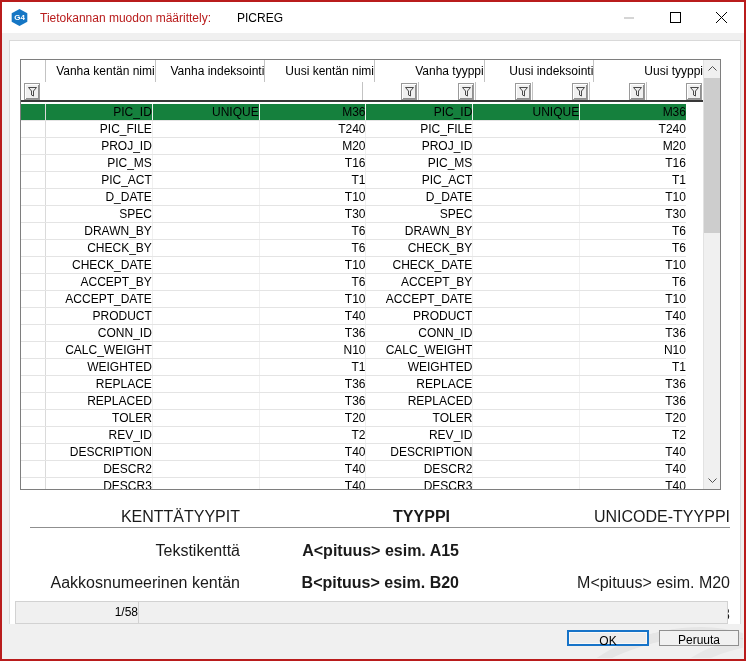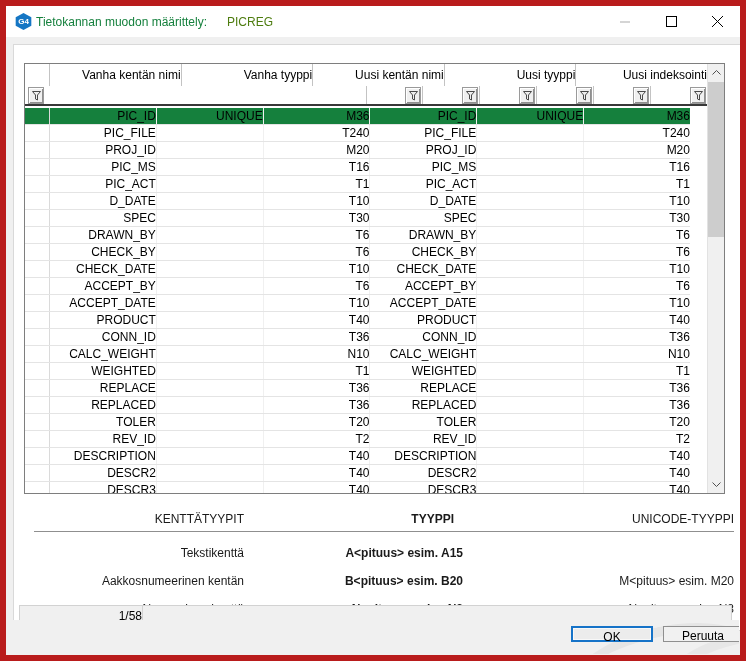--- a/index.html
+++ b/index.html
@@ -1,29 +1,29 @@
 <!DOCTYPE html>
 <html><head>
 <meta charset="utf-8">
 <style>
   * { margin:0; padding:0; box-sizing:border-box; }
   html,body { background:#9a9a9a; font-family:"Liberation Sans","DejaVu Sans",sans-serif; }
   .dialog {
     position:relative; width:746px; height:661px; background:#f0f0f0;
-    border:6px solid #b91c1c; overflow:hidden;
+    border:2px solid #b91c1c; overflow:hidden;
   }
   
   .titlebar { position:absolute; left:0; top:0; right:0; height:31px; background:#ffffff; display:flex; align-items:center; }
   .app-icon {
     width:17px; height:17px; margin-left:9px; background:#1576c4; color:#fff;
     font-size:8px; font-weight:bold; display:flex; align-items:center; justify-content:center;
     clip-path:polygon(50% 0%, 96% 25%, 96% 75%, 50% 100%, 4% 75%, 4% 25%);
   }
-  .title-text { margin-left:4px; font-size:12px; color:#15803d; }
-  .title-value { margin-left:20px; font-size:12px; color:#4d7c0f; }
+  .title-text { margin-left:12px; font-size:12px; color:#b91c1c; }
+  .title-value { margin-left:26px; font-size:12px; color:#000000; }
   .win-controls { position:absolute; right:0; top:0; height:31px; display:flex; }
   .win-btn { width:46px; height:31px; display:flex; align-items:center; justify-content:center; }
   
   .panel {
     position:absolute; left:7px; top:38px; width:732px; height:587px;
     background:#ffffff; border:1px solid #d9d9d9;text-align:right;
   }
   
   .grid { position:absolute; left:10px; top:18px; width:701px; height:431px; border:1px solid #7e7e7e; background:#fff; }
   .grid-content { position:absolute; left:0; top:0; right:17px; bottom:0; }
@@ -49,21 +49,21 @@
   .cell { flex:1; font-size:12px; line-height:16px; padding-left:5px; color:#000;
           border-right:1px solid #f0f0f0; white-space:nowrap; overflow:hidden; }
   .cell:last-child { border-right:none; }
   .cell.sel { width:25px; flex:none; border-right:1px solid #dadada; }
   
   .vscroll { position:absolute; top:0; right:0; bottom:0; width:17px; background:#f0f0f0; border-left:1px solid #e2e2e2; }
   .sb-btn { position:absolute; left:0; right:0; height:17px; display:flex; align-items:center; justify-content:center; }
   .sb-btn.up { top:0; } .sb-btn.down { bottom:0; }
   .sb-thumb { position:absolute; left:0; right:0; top:18px; height:155px; background:#cdcdcd; }
   
-  .legend { position:absolute; left:20px; top:467px; width:700px; font-size:12px; color:#1a1a1a; }
+  .legend { position:absolute; left:20px; top:467px; width:700px; font-size:16px; color:#1a1a1a; }
   .legend-head { display:flex; height:19px; }
   .legend-rule { border-top:1px solid #8f8f8f; }
   .legend-row { display:flex; margin-top:14px;gap:9px; }
   .lg-c1 { width:210px; flex:none; } .lg-c2 { width:210px; flex:none;font-weight:bold; } .lg-c3 { flex:1; }
   
   .statusbar { position:absolute; left:5px; right:12px; top:560px; height:23px;
                background:#f0f0f0; border:1px solid #d2d2d2; display:flex; }
   .status-cell-pos { width:123px; flex:none; border-right:1px solid #d2d2d2; font-size:12px; padding:3px 0 0 6px; color:#000; }
   .status-cell-rest { flex:1; }
   
@@ -112,28 +112,29 @@
     <div class="grid">
       <div class="grid-content">
 
         <div class="header-row">
           <div class="hcell selcol"></div>
 
           <div style="display:flex; flex:1;">
 
               <div class="hcell">Vanha kentän nimi</div>
 
+              <div class="hcell">Vanha indeksointi</div>
+
+              <div class="hcell">Uusi kentän nimi</div>
 
               <div class="hcell">Vanha tyyppi</div>
 
-              <div class="hcell">Uusi kentän nimi</div>
+              <div class="hcell">Uusi indeksointi</div>
 
               <div class="hcell">Uusi tyyppi</div>
-
-              <div class="hcell">Uusi indeksointi</div>
             </div>
         </div>
 
         <div class="filter-row">
           <div class="fcell selcol">
             <div class="filter-btn">
               <svg width="9" height="10">
                   <path d="M0.5 0.5 H8.5 L5.5 4 V9 L3.5 8 V4 Z" fill="#ededed" stroke="#4a4a4a" stroke-width="1"></path>
                 </svg>
             </div>

